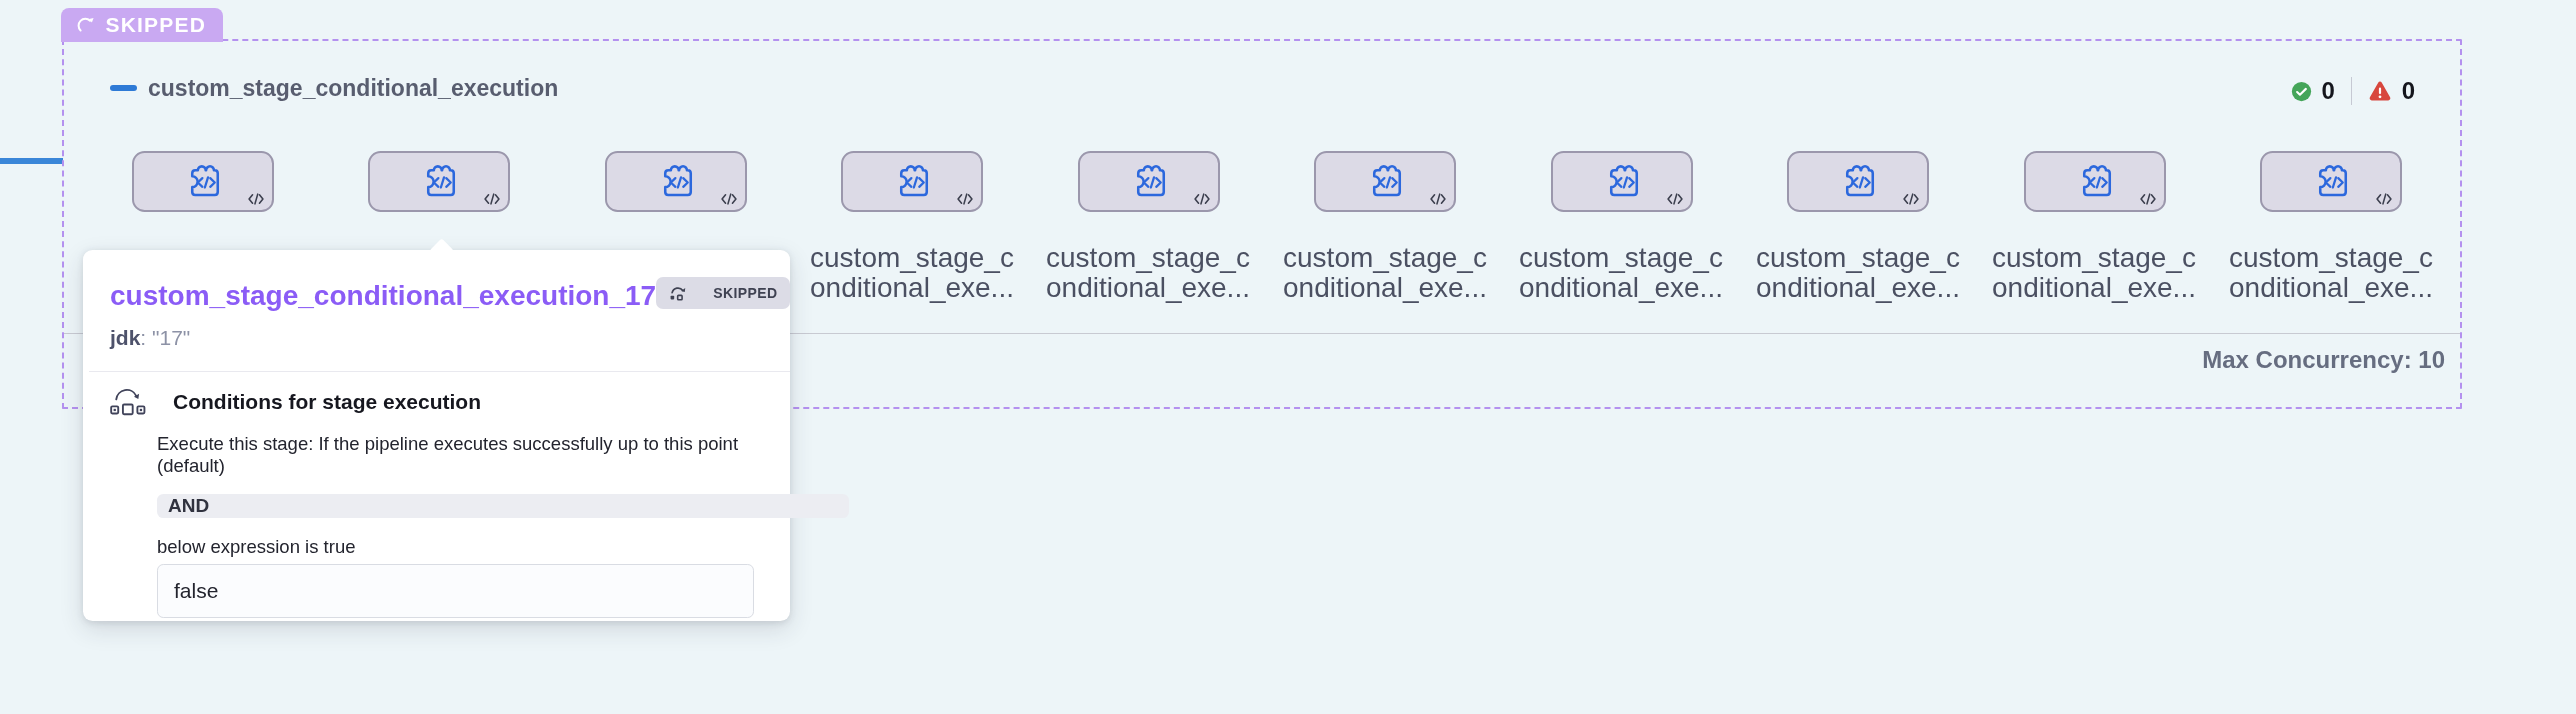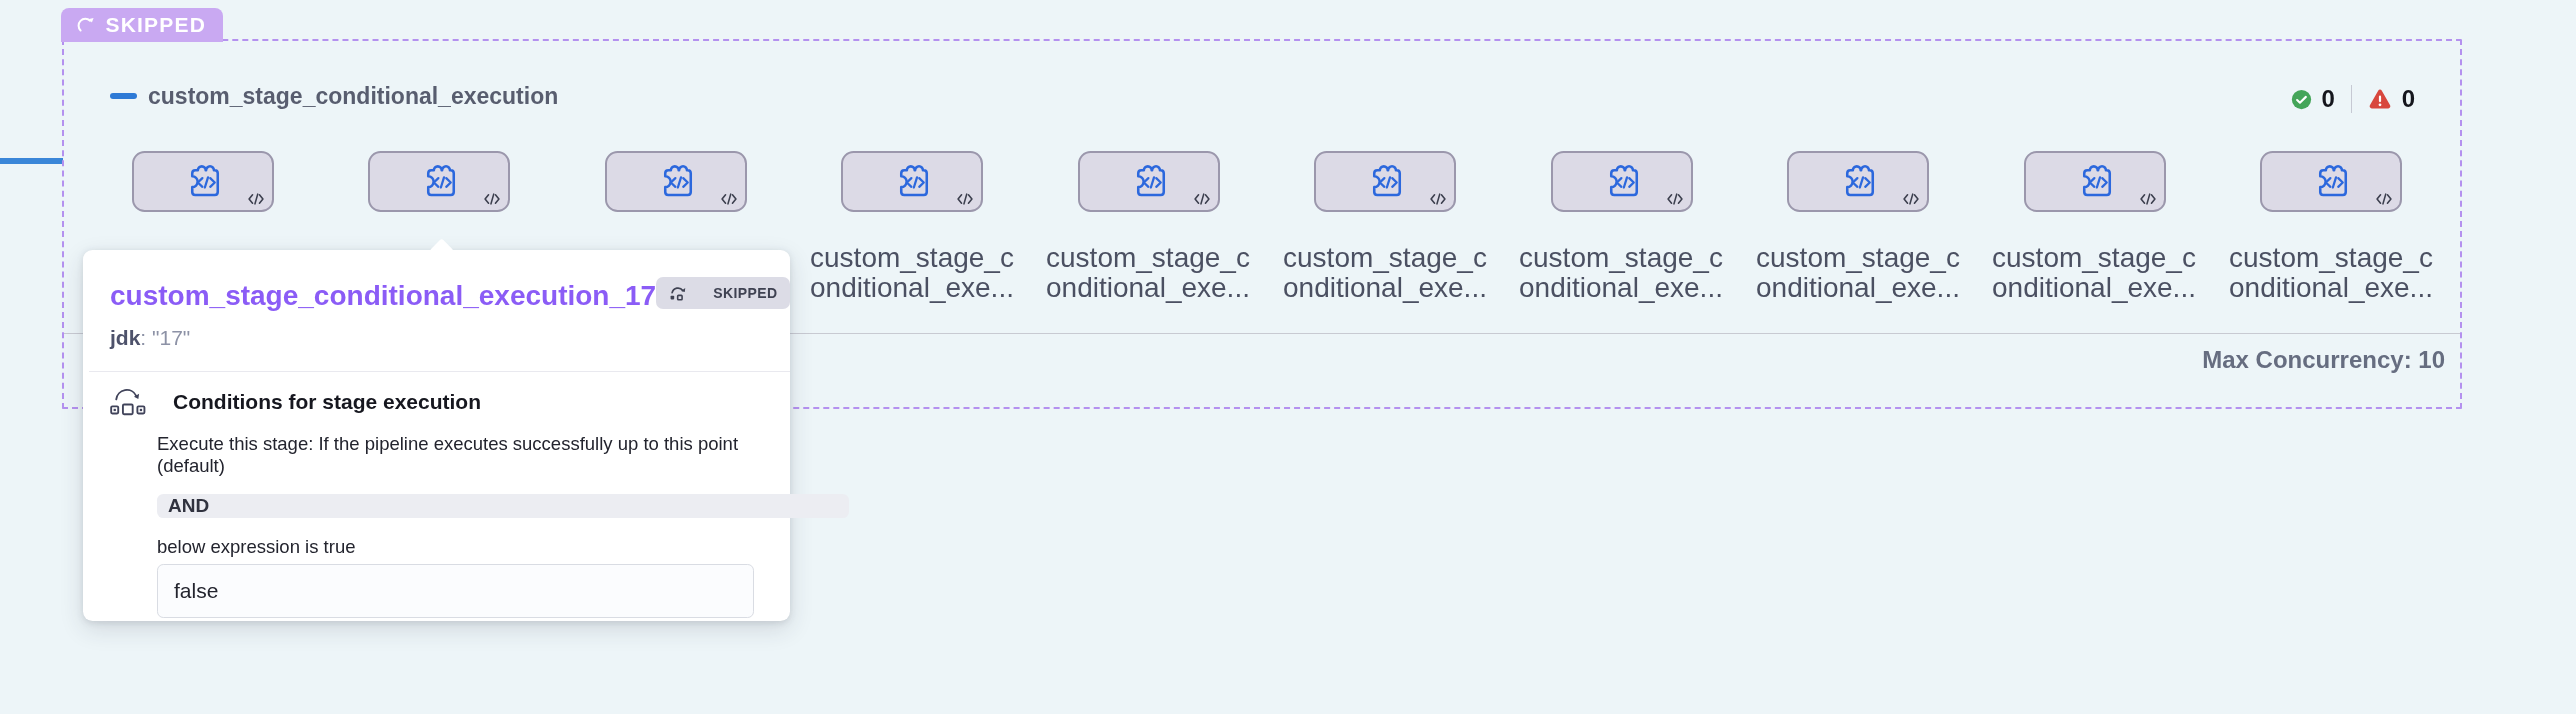--- a/index.html
+++ b/index.html
@@ -17,21 +17,21 @@
     position:absolute;left:61px;top:8px;height:34px;z-index:3;
     background:#c9a9f2;border-radius:8px 8px 0 0;
     display:flex;align-items:center;gap:9.5px;padding:0 17.3px 0 14px;
     color:#ffffff;font-size:21px;font-weight:700;letter-spacing:1.2px;
   }
   
   .matrix-box{
     position:absolute;left:62px;top:39px;width:2400px;height:370px;
     border:2.8px dashed #b491ef;border-radius:1.6px;box-sizing:border-box;
   }
-  .header-row{position:absolute;left:0;top:12px;width:100%;height:87px;}
+  .header-row{position:absolute;left:0;top:4px;width:100%;height:87px;}
   .collapse-btn{position:absolute;left:46px;top:35px;width:28px;height:16px;display:flex;align-items:center;cursor:pointer;}
   .collapse-btn .bar{width:27px;height:5.1px;border-radius:3.2px;background:#2e7ad6;}
   .matrix-title{position:absolute;left:84px;top:30px;font-size:23px;font-weight:600;color:#585d6f;}
   .counters{position:absolute;right:45px;top:32px;display:flex;align-items:center;gap:9.5px;}
   .count-num{font-size:24px;font-weight:700;color:#15161d;}
   .count-divider{width:1.6px;height:28px;background:#c6c9d3;margin:0 6.3px;}
 
   
   .stage-node{
     position:absolute;top:110px;width:142px;height:61px;box-sizing:border-box;

